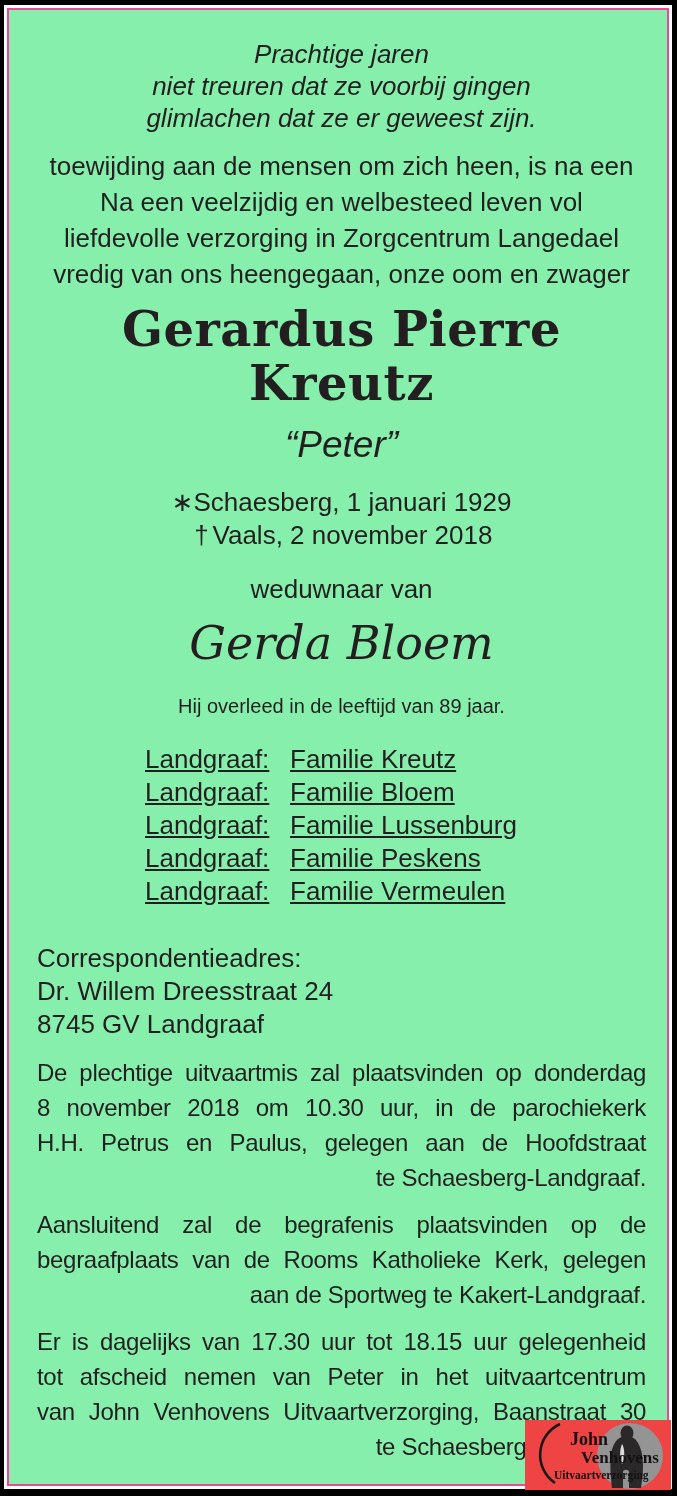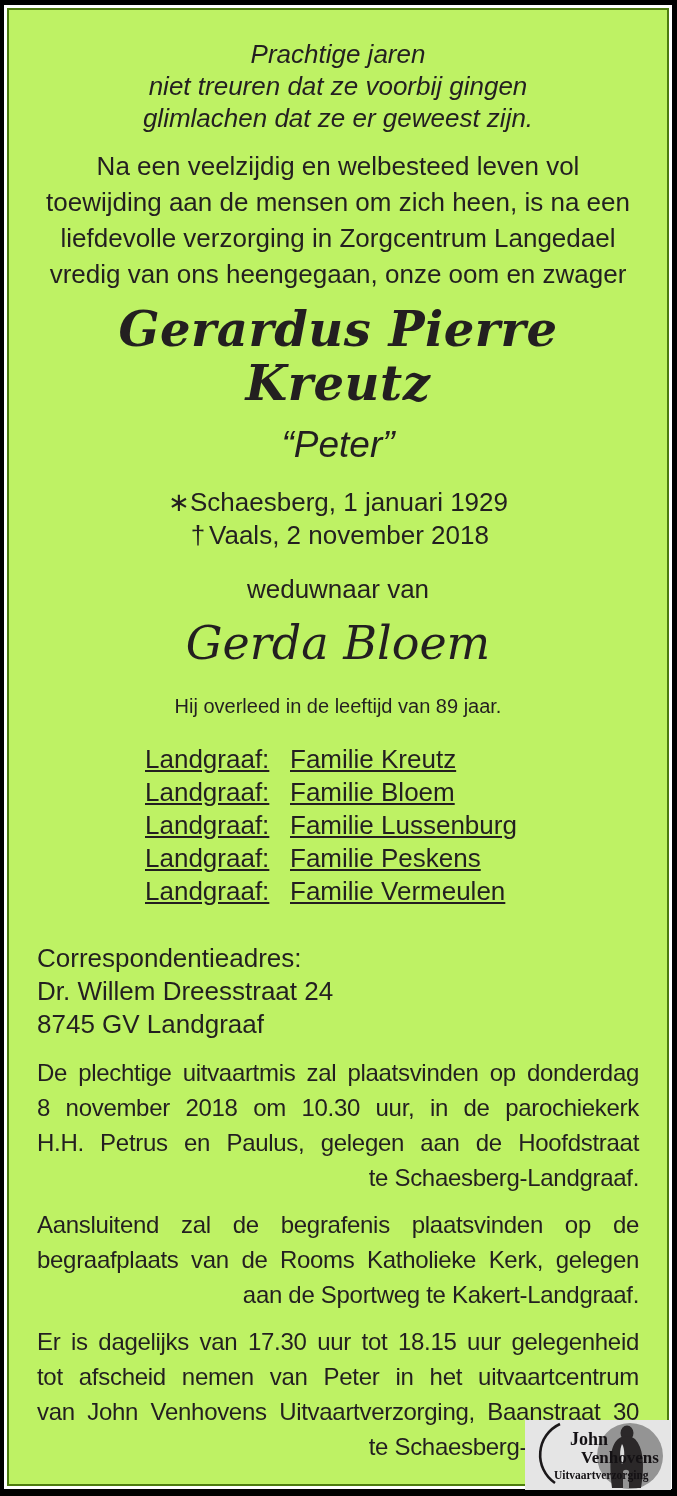--- a/index.html
+++ b/index.html
@@ -8,29 +8,29 @@
     overflow:hidden;
     font-family:"Liberation Sans","DejaVu Sans",sans-serif;
     color:#231f20;
   }
   .paper{
     position:absolute;left:4px;top:5px;right:5px;bottom:7px;
     background:#fff;padding:3px;box-sizing:border-box;
   }
   .inner-frame{
     width:100%;height:100%;box-sizing:border-box;
-    border:2px solid #4d7c0f;background:#bef264;
-    padding:20px 28px 0 28px;overflow:hidden;position:relative;
+    border:2px solid #ec4899;background:#86efac;
+    padding:20px 21px 0 28px;overflow:hidden;position:relative;
   }
   .center{text-align:center;}
   .poem{margin-top:8px;font-size:26px;line-height:32px;font-style:italic;}
   .intro{margin-top:14px;font-size:26px;line-height:36px;}
   .deceased-name{
     margin-top:10px;font-family:"DejaVu Serif","Liberation Serif",serif;
-    font-weight:700;font-size:48px;line-height:54px;letter-spacing:.5px;font-style:italic;
+    font-weight:700;font-size:48px;line-height:54px;letter-spacing:.5px;
   }
   .nickname{margin-top:14px;font-size:37px;line-height:42px;font-style:italic;}
   .dates{margin-top:20px;font-size:26px;line-height:33px;}
   .dates .sym{display:inline-block;min-width:22px;}
   .widower{margin-top:22px;font-size:26px;line-height:30px;}
   .spouse-name{
     margin-top:12px;font-family:"DejaVu Serif","Liberation Serif",serif;
     font-size:46px;line-height:54px;font-style:italic;
   }
   .age-line{margin-top:19px;font-size:20px;line-height:34px;}
@@ -38,39 +38,39 @@
   .family-row{display:flex;}
   .family-place{width:120px;}
   .family-name{margin-left:25px;}
   .corr{margin-top:34px;font-size:26px;line-height:33px;}
   .para{margin-top:12px;font-size:24px;line-height:35px;letter-spacing:-0.3px;}
   .para.first{margin-top:14px;}
   .jline{text-align:justify;text-align-last:justify;}
   .lastline{text-align:right;}
   .logo{
     position:absolute;right:6px;bottom:6px;width:146px;height:70px;
-    background:#e5e5e5;z-index:3;
+    background:#ef4444;z-index:3;
   }
   .logo svg{display:block;}
 </style>
 </head>
 <body>
 
 <div class="paper">
   <div class="inner-frame">
 
     <div class="poem center">
       <div>Prachtige jaren</div>
       <div>niet treuren dat ze voorbij gingen</div>
       <div>glimlachen dat ze er geweest zijn.</div>
     </div>
 
     <div class="intro center">
+      <div>toewijding aan de mensen om zich heen, is na een</div>
       <div>Na een veelzijdig en welbesteed leven vol</div>
-      <div>toewijding aan de mensen om zich heen, is na een</div>
       <div>liefdevolle verzorging in Zorgcentrum Langedael</div>
       <div>vredig van ons heengegaan, onze oom en zwager</div>
     </div>
 
     <div class="deceased-name center">Gerardus Pierre Kreutz</div>
 
     <div class="nickname center">“Peter”</div>
 
     <div class="dates center">
       <div><span class="sym">∗</span><span>Schaesberg, 1 januari 1929</span></div>

